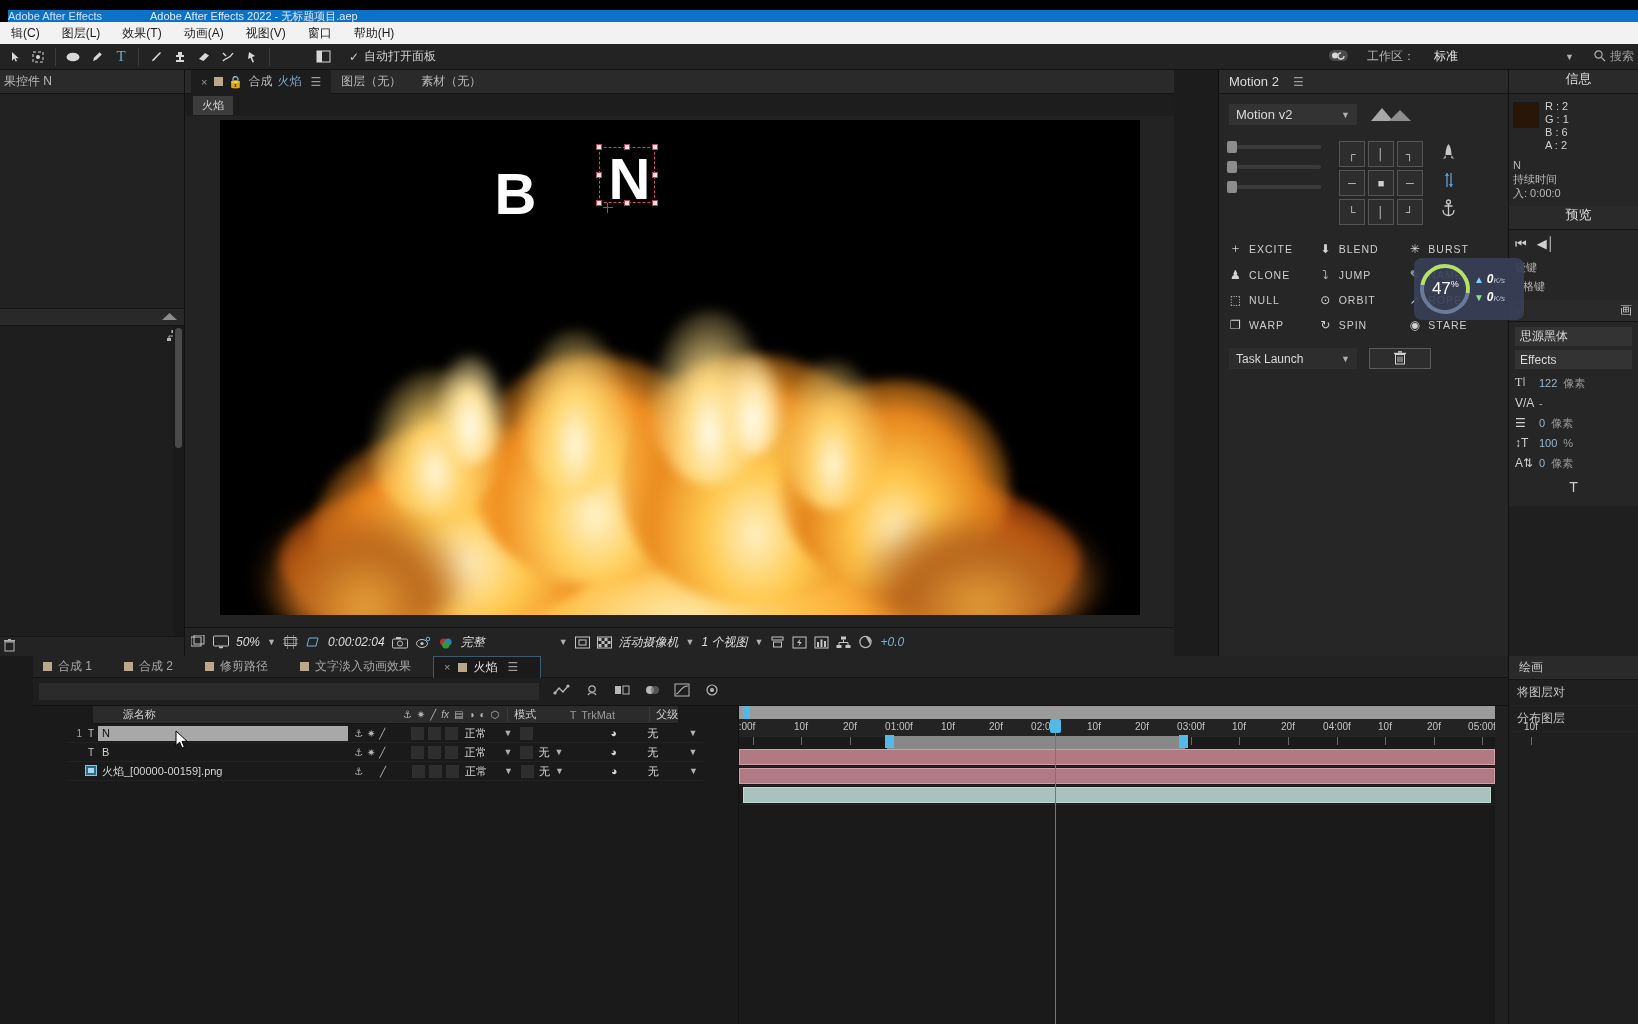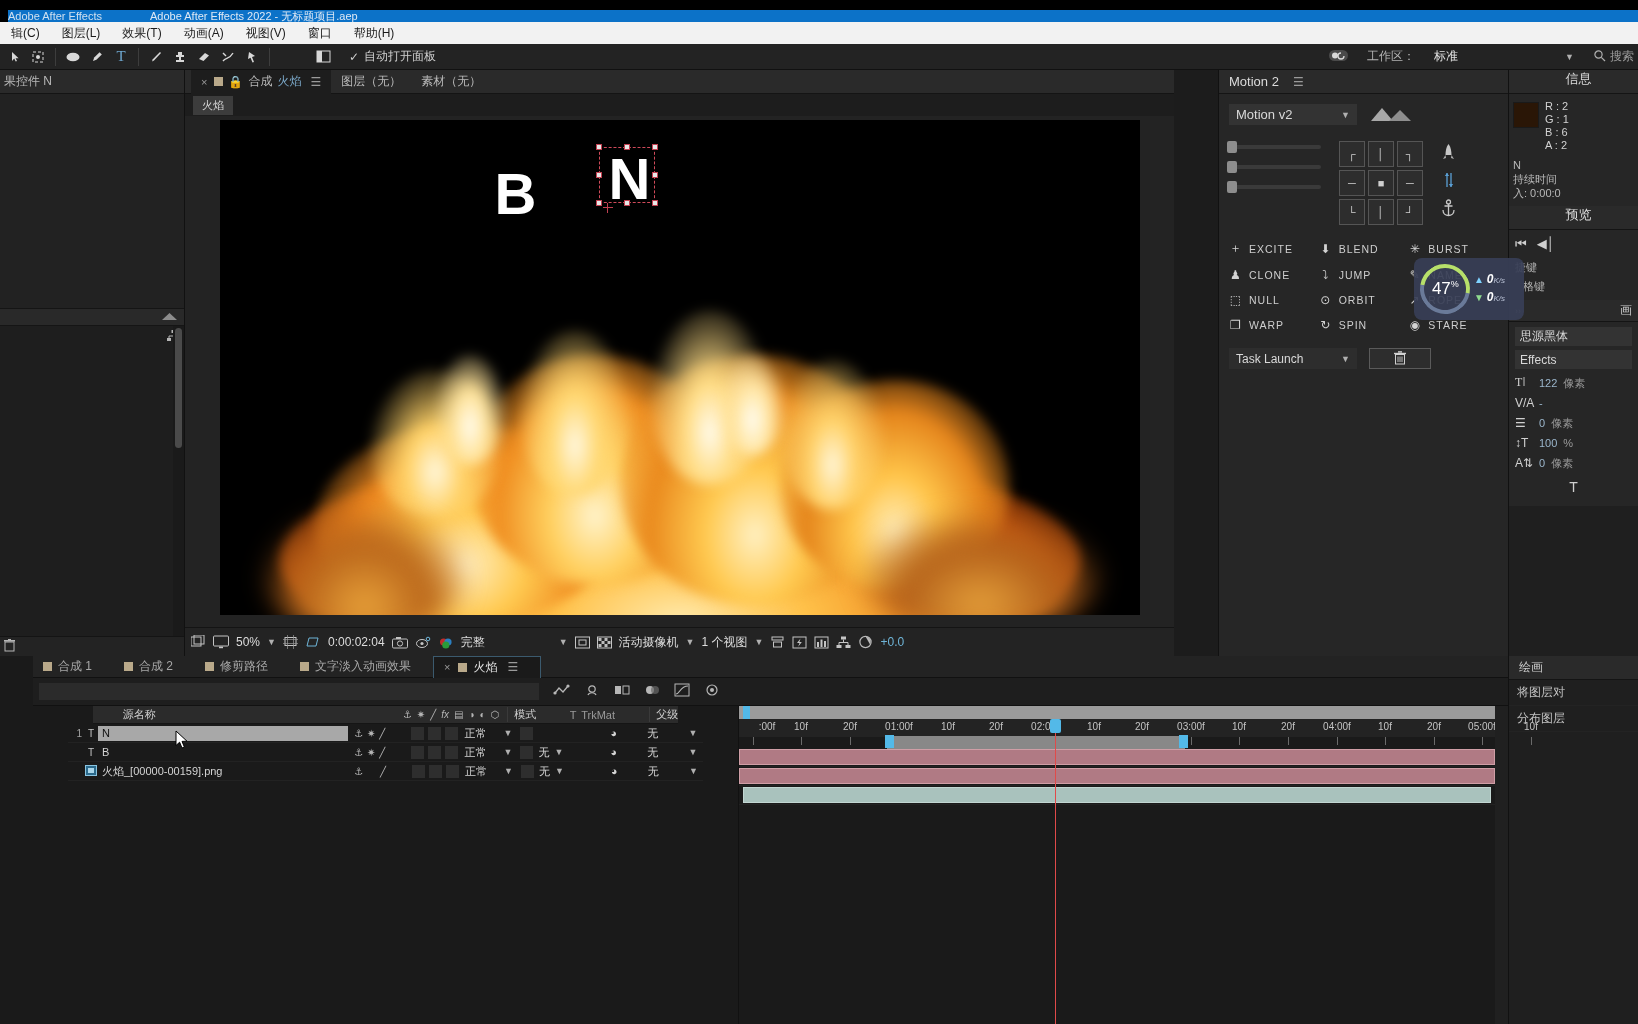--- a/index.html
+++ b/index.html
@@ -107,21 +107,21 @@
   .anchor-pt::before, .anchor-pt::after { content:""; position:absolute; background:#c04050; }
   .anchor-pt::before { left: 4px; top: 0; width: 1px; height: 10px; }
   .anchor-pt::after { top: 4px; left: 0; height: 1px; width: 10px; }
 
   
   .flames { position: absolute; left: 0; right: 0; bottom: 0; height: 330px; }
   .flames .f { position: absolute; border-radius: 50%; filter: blur(6px); }
 
   .viewer-toolbar {
     height: 24px; background: #232323; border-top: 1px solid #141414;
-    display: flex; align-items: center; gap: 7px; padding: 14px 6px; font-size: 12px; color: #cfcfcf;
+    display: flex; align-items: center; gap: 7px; padding: 14px 6px; font-size: 12px; color: #cfcfcf; font-style: italic;
   }
   .vt-ic { color: #c5c5c5; display: flex; align-items: center; }
   .vt-val { color: #dcdcdc; }
   .caret { font-size: 9px; color: #b0b0b0; }
 
   
   .motionpanel { width: 290px; background: #0f766e; border-left: 1px solid #111; display: flex; flex-direction: column; margin-left: 44px; }
   .mp-head { height: 24px; background: #2a2a2a; display: flex; align-items: center; padding-left: 10px; gap: 10px;
              border-bottom: 1px solid #141414; font-size: 13px; color: #dcdcdc;}
   .mp-body { flex: 1 1 auto; background: #262626; padding: 10px 10px 0 10px; position: relative; }
@@ -944,21 +944,21 @@
               </span>
             </div>
           </div>
         </div>
 
         <div class="tl-right">
           <div class="tl-workarea">
             <div class="tl-wa-marker" style="left:4px;"></div>
           </div>
           <div class="tl-timeruler">
-            <span class="tick-lbl" style="left:28px">:00f</span>
+            <span class="tick-lbl" style="left:8px">:00f</span>
             <span class="tick-lbl" style="left:62px">10f</span>
             <span class="tick-lbl" style="left:111px">20f</span>
             <span class="tick-lbl" style="left:160px">01:00f</span>
             <span class="tick-lbl" style="left:209px">10f</span>
             <span class="tick-lbl" style="left:257px">20f</span>
             <span class="tick-lbl" style="left:306px">02:00f</span>
             <span class="tick-lbl" style="left:355px">10f</span>
             <span class="tick-lbl" style="left:403px">20f</span>
             <span class="tick-lbl" style="left:452px">03:00f</span>
             <span class="tick-lbl" style="left:500px">10f</span>

